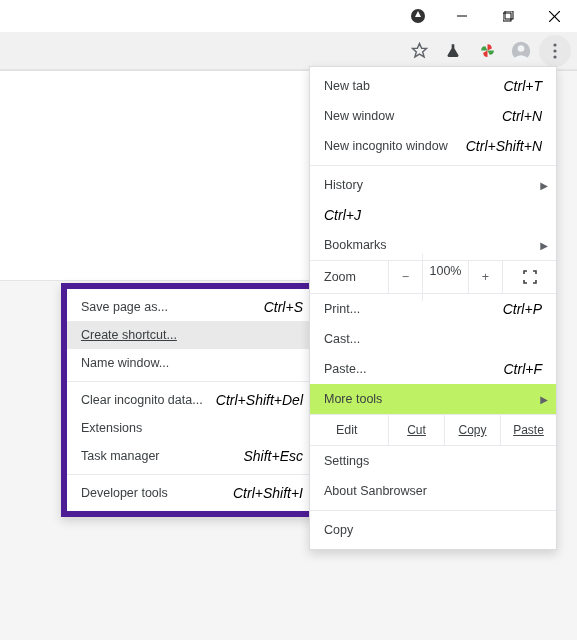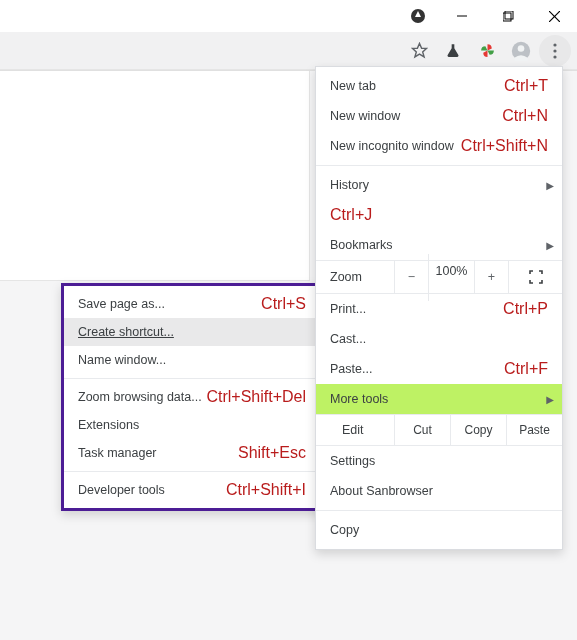--- a/index.html
+++ b/index.html
@@ -14,42 +14,42 @@
   .toolbar { height: 38px; background: #f1f1f2; display: flex; justify-content: flex-end; align-items: center; padding: 0 6px; gap: 2px; border-bottom: 1px solid #e5e5e5; }
   .tb-icon { width: 32px; height: 32px; border-radius: 50%; display: flex; align-items: center; justify-content: center; color: #5f6368; }
   .star-icon svg, .flask-icon svg, .pinwheel-icon svg, .avatar-icon svg, .kebab-icon svg { display:block; }
   .kebab-wrap { background: #e8e8e9; }
 
   
   .content { position: absolute; top: 70px; left: 0; right: 0; bottom: 0; background: #f5f5f6; border-top:1px solid #e0e0e0; }
   .white-panel { position:absolute; top:0; left:0; width:310px; height:210px; background:#fff; border-right:1px solid #e5e5e5; border-bottom:1px solid #e5e5e5;}
 
   
-  .menu { position: absolute; top: 66px; right: 14px; width: 248px; background: #fff; border: 1px solid #dadce0; box-shadow: 0 4px 10px rgba(0,0,0,0.15); font-size: 12.5px; color: #3c4043; z-index: 10; }
+  .menu { position: absolute; top: 66px; right: 20px; width: 248px; background: #fff; border: 1px solid #dadce0; box-shadow: 0 4px 10px rgba(0,0,0,0.15); font-size: 12.5px; color: #3c4043; z-index: 10; }
   .menu-sep { height: 1px; background: #e8eaed; margin: 4px 0; }
   .menu-item { height: 30px; display: flex; align-items: center; padding: 0 14px; justify-content: space-between; position: relative; }
   .menu-item.hover { background: #bef264; }
   .menu-item .label { flex: 1; text-align: left; }
-  .menu-item .shortcut { color: #b91c1c; font-size: 16px; }
+  .menu-item .shortcut { color: #000000; font-size: 14px; font-style: italic; }
   .menu-item .arrow { position:absolute; right:8px; color:#5f6368; font-size:10px; }
 
   
   .zoom-row { height: 34px; display: flex; align-items: center; border-top:1px solid #e8eaed; border-bottom:1px solid #e8eaed; }
   .zoom-row .zlabel { padding-left:14px; width:78px; }
   .zoom-btn { width: 34px; height:34px; display:flex; align-items:center; justify-content:center; border-left:1px solid #e8eaed; color:#5f6368;}
   .zoom-val { width:46px; text-align:center; border-left:1px solid #e8eaed; height:47px; line-height:34px;}
   .zoom-full { flex:1; border-left:1px solid #e8eaed; height:34px; display:flex; align-items:center; justify-content:center;}
 
   
   .edit-row { height: 32px; display:flex; align-items:center; border-top:1px solid #e8eaed; border-bottom:1px solid #e8eaed;}
   .edit-row .elabel { padding-left:26px; flex:1;}
-  .edit-btn { width:56px; height:32px; display:flex; align-items:center; justify-content:center; border-left:1px solid #e8eaed; font-size:12px;}
-
-  
-  .submenu { position:absolute; top: 283px; left: 61px; width: 262px; background:#fff; border:3px solid #4c1d95; box-shadow: 0 4px 10px rgba(0,0,0,0.15); font-size:12.5px; color:#3c4043; z-index:9; padding: 4px 0;}
+  .edit-btn { width:56px; height:32px; display:flex; align-items:center; justify-content:center; border-left:1px solid #e8eaed; font-size:12px;text-decoration:underline;}
+
+  
+  .submenu { position:absolute; top: 283px; left: 61px; width: 262px; background:#fff; border:6px solid #4c1d95; box-shadow: 0 4px 10px rgba(0,0,0,0.15); font-size:12.5px; color:#3c4043; z-index:9; padding: 4px 0;}
   .submenu .menu-item { height:28px; }
   .submenu .menu-item.hover { background:#e9e9ea;text-decoration:underline; }
 </style>
 </head>
 <body>
 
 <div class="titlebar">
   <div class="brand-icon">
     <svg width="16" height="16" viewBox="0 0 16 16">
         <circle cx="8" cy="8" r="7" fill="#333"></circle>
@@ -201,21 +201,21 @@
     <span class="shortcut">Ctrl+S</span>
   </div>
   <div class="menu-item hover">
     <span class="label">Create shortcut...</span>
   </div>
   <div class="menu-item">
     <span class="label">Name window...</span>
   </div>
   <div class="menu-sep"></div>
   <div class="menu-item">
-    <span class="label">Zoom browsing data...</span>
+    <span class="label">Clear incognito data...</span>
     <span class="shortcut">Ctrl+Shift+Del</span>
   </div>
   <div class="menu-item">
     <span class="label">Extensions</span>
   </div>
   <div class="menu-item">
     <span class="label">Task manager</span>
     <span class="shortcut">Shift+Esc</span>
   </div>
   <div class="menu-sep"></div>

